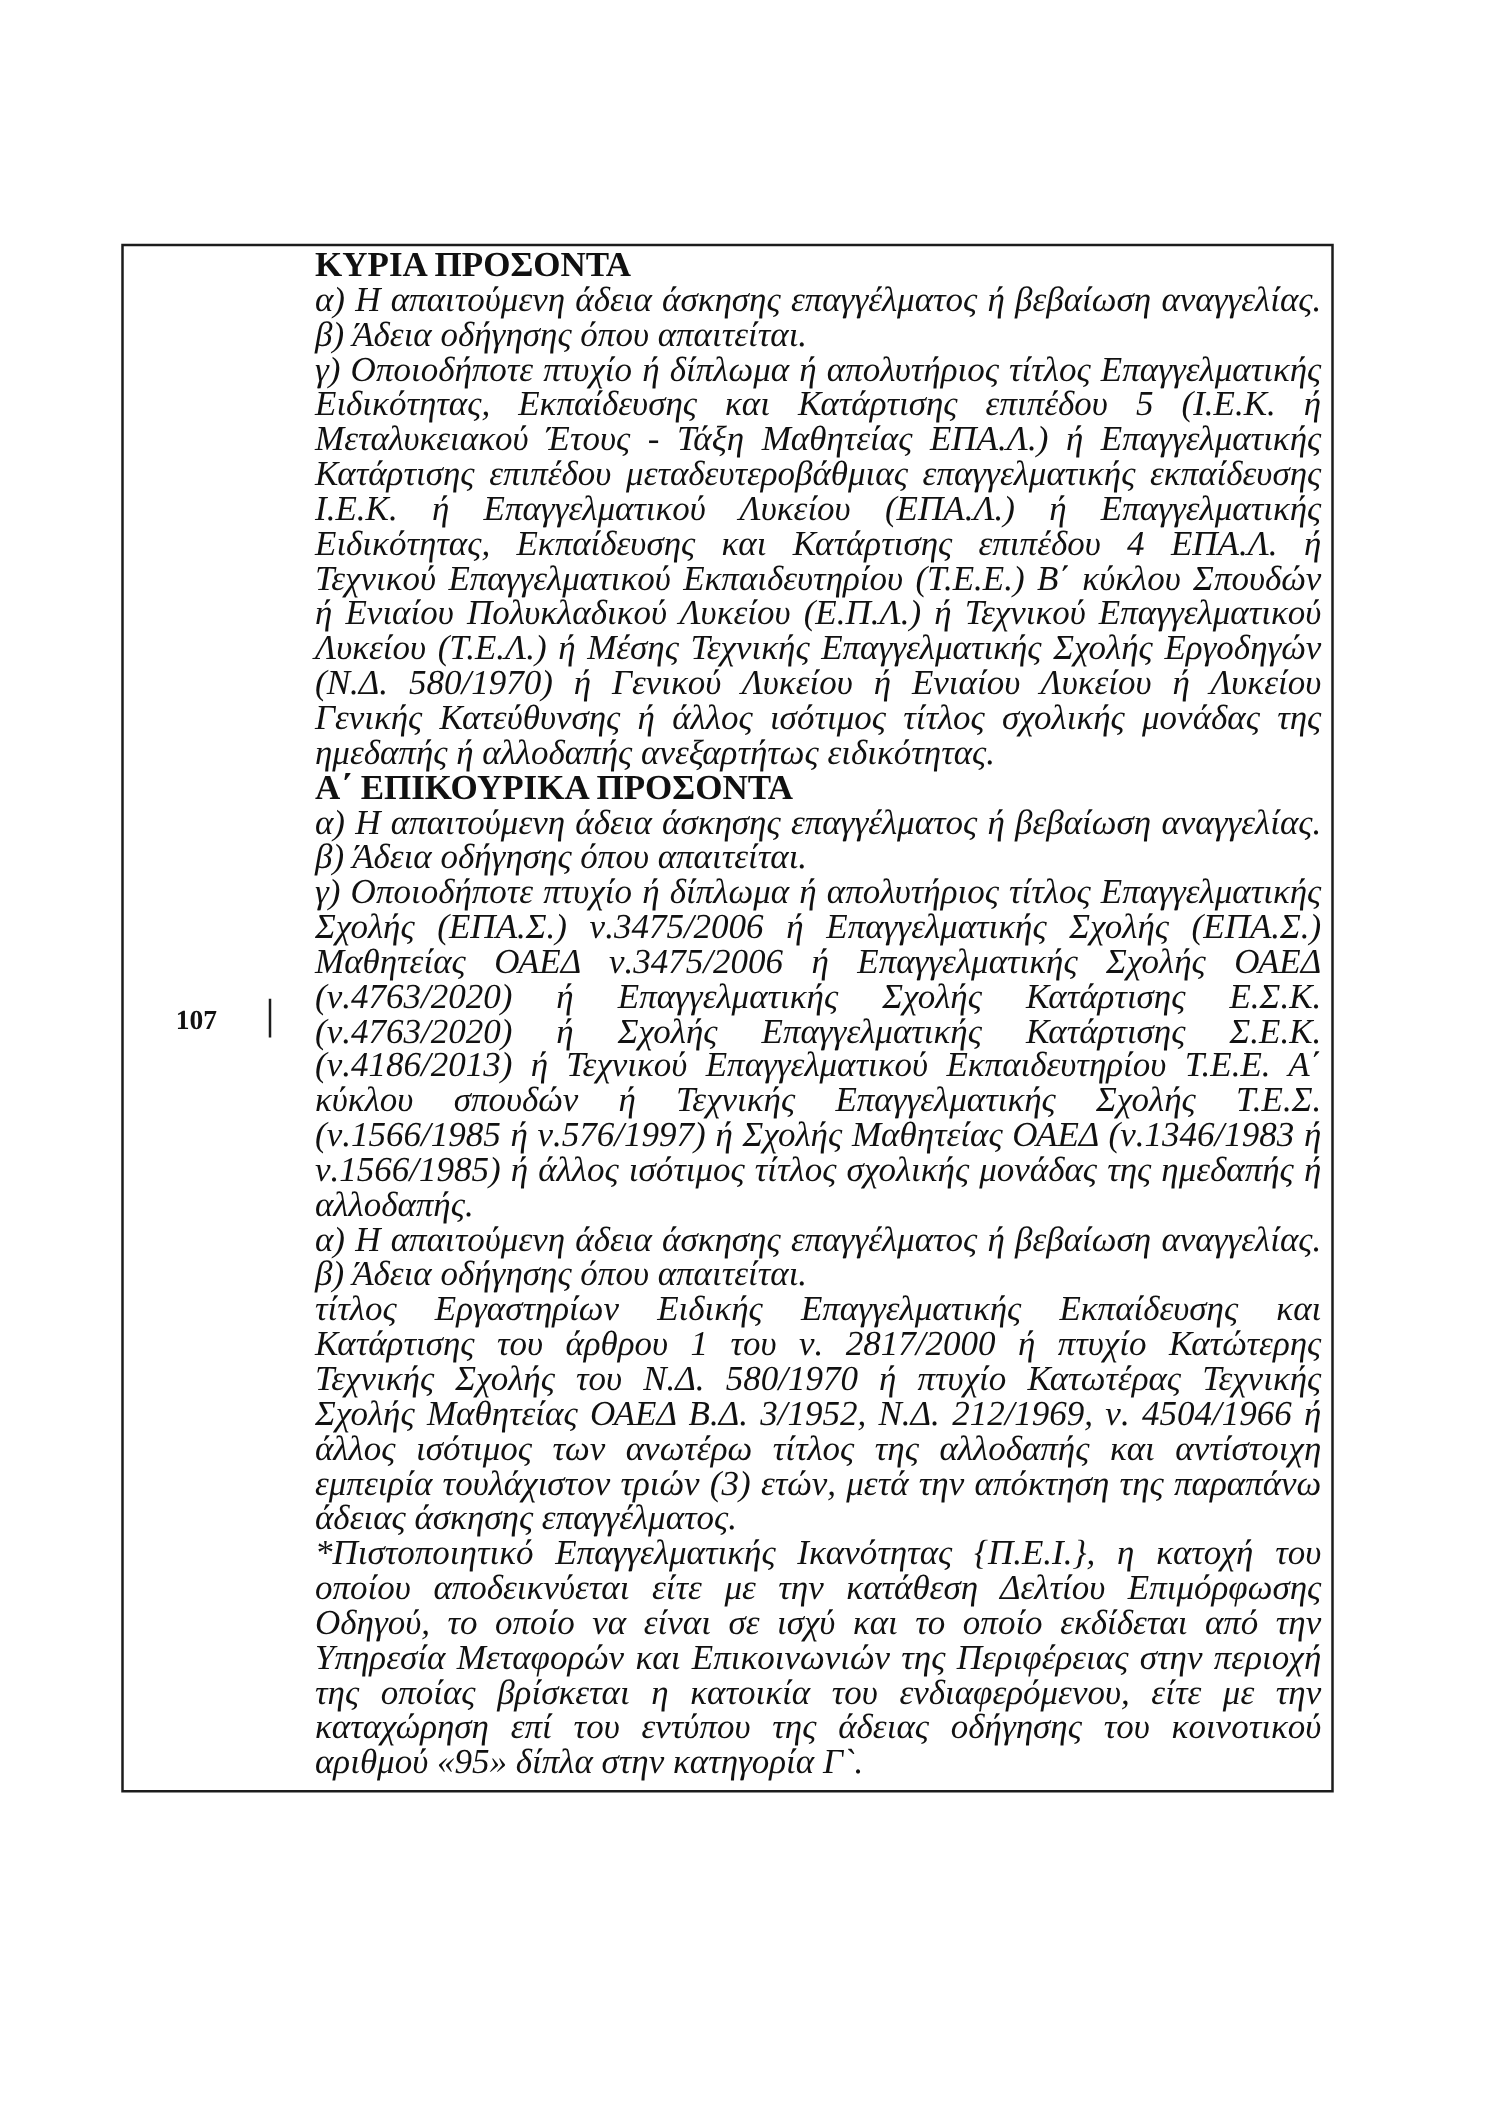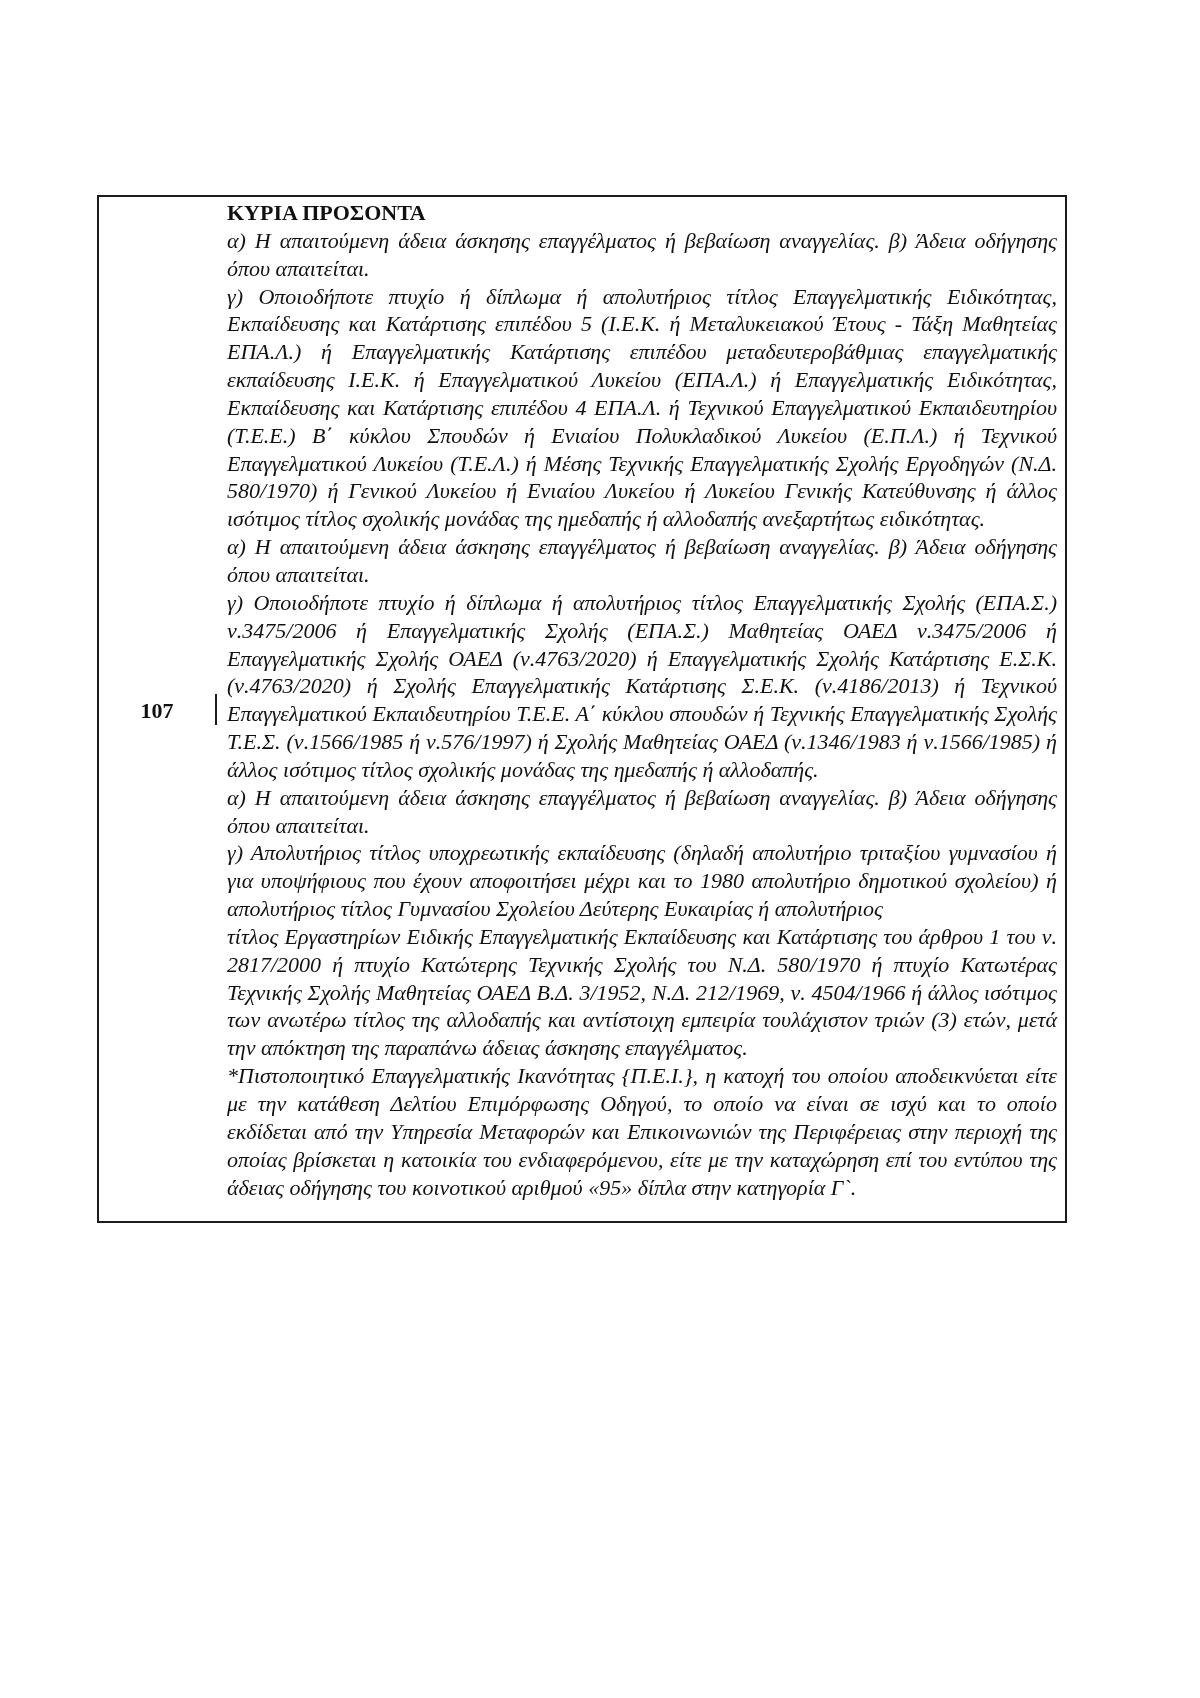--- a/index.html
+++ b/index.html
@@ -38,23 +38,24 @@
     flex: 0 0 118px;
     border-right: 2px solid #1c1c1c;
     text-align: center;
     padding-top: 3px;
     font-size: 22px;
     font-weight: bold;
     line-height: 28px;
   }
   .cell-body {
     flex: 1 1 auto;
-    padding: 2px 8px 20px 10px;
-    font-size: 22px;
+    padding: 2px 8px 8px 10px;
+    font-size: 28px;
     line-height: 27.85px;
+    margin-left: 25px;
   }
   .section-heading {
     font-weight: bold;
     text-align: left;
     margin: 0;
   }
   .para {
     margin: 0;
     text-align: justify;
     font-style: italic;
@@ -69,23 +70,23 @@
     <div class="cell cell-number">
       <span>107</span>
     </div>
 
     <div class="cell cell-body">
 
       <div class="section-heading">ΚΥΡΙΑ ΠΡΟΣΟΝΤΑ</div>
       <p class="para">α) Η απαιτούμενη άδεια άσκησης επαγγέλματος ή βεβαίωση αναγγελίας. β) Άδεια οδήγησης όπου απαιτείται.</p>
       <p class="para">γ) Οποιοδήποτε πτυχίο ή δίπλωμα ή απολυτήριος τίτλος Επαγγελματικής Ειδικότητας, Εκπαίδευσης και Κατάρτισης επιπέδου 5 (Ι.Ε.Κ. ή Μεταλυκειακού Έτους - Τάξη Μαθητείας ΕΠΑ.Λ.) ή Επαγγελματικής Κατάρτισης επιπέδου μεταδευτεροβάθμιας επαγγελματικής εκπαίδευσης Ι.Ε.Κ. ή Επαγγελματικού Λυκείου (ΕΠΑ.Λ.) ή Επαγγελματικής Ειδικότητας, Εκπαίδευσης και Κατάρτισης επιπέδου 4 ΕΠΑ.Λ. ή Τεχνικού Επαγγελματικού Εκπαιδευτηρίου (Τ.Ε.Ε.) Β΄ κύκλου Σπουδών ή Ενιαίου Πολυκλαδικού Λυκείου (Ε.Π.Λ.) ή Τεχνικού Επαγγελματικού Λυκείου (Τ.Ε.Λ.) ή Μέσης Τεχνικής Επαγγελματικής Σχολής Εργοδηγών (Ν.Δ. 580/1970) ή Γενικού Λυκείου ή Ενιαίου Λυκείου ή Λυκείου Γενικής Κατεύθυνσης ή άλλος ισότιμος τίτλος σχολικής μονάδας της ημεδαπής ή αλλοδαπής ανεξαρτήτως ειδικότητας.</p>
 
+      <div class="section-heading">Α΄ ΕΠΙΚΟΥΡΙΚΑ ΠΡΟΣΟΝΤΑ</div>
       <p class="para">α) Η απαιτούμενη άδεια άσκησης επαγγέλματος ή βεβαίωση αναγγελίας. β) Άδεια οδήγησης όπου απαιτείται.</p>
       <p class="para">γ) Οποιοδήποτε πτυχίο ή δίπλωμα ή απολυτήριος τίτλος Επαγγελματικής Σχολής (ΕΠΑ.Σ.) ν.3475/2006 ή Επαγγελματικής Σχολής (ΕΠΑ.Σ.) Μαθητείας ΟΑΕΔ ν.3475/2006 ή Επαγγελματικής Σχολής ΟΑΕΔ (ν.4763/2020) ή Επαγγελματικής Σχολής Κατάρτισης Ε.Σ.Κ. (ν.4763/2020) ή Σχολής Επαγγελματικής Κατάρτισης Σ.Ε.Κ. (ν.4186/2013) ή Τεχνικού Επαγγελματικού Εκπαιδευτηρίου Τ.Ε.Ε. Α΄ κύκλου σπουδών ή Τεχνικής Επαγγελματικής Σχολής Τ.Ε.Σ. (ν.1566/1985 ή ν.576/1997) ή Σχολής Μαθητείας ΟΑΕΔ (ν.1346/1983 ή ν.1566/1985) ή άλλος ισότιμος τίτλος σχολικής μονάδας της ημεδαπής ή αλλοδαπής.</p>
 
       <p class="para">α) Η απαιτούμενη άδεια άσκησης επαγγέλματος ή βεβαίωση αναγγελίας. β) Άδεια οδήγησης όπου απαιτείται.</p>
-      <p class="para">γ) Απολυτήριος τίτλος υποχρεωτικής εκπαίδευσης (δηλαδή απολυτήριο τριταξίου γυμνασίου ή για υποψήφιους που έχουν αποφοιτήσει μέχρι και το 1980 απολυτήριο δημοτικού σχολείου) ή απολυτήριος τίτλος Γυμνασίου Σχολείου Δεύτερης Ευκαιρίας ή απολυτήριος</p>
       <p class="para">τίτλος Εργαστηρίων Ειδικής Επαγγελματικής Εκπαίδευσης και Κατάρτισης του άρθρου 1 του ν. 2817/2000 ή πτυχίο Κατώτερης Τεχνικής Σχολής του Ν.Δ. 580/1970 ή πτυχίο Κατωτέρας Τεχνικής Σχολής Μαθητείας ΟΑΕΔ Β.Δ. 3/1952, Ν.Δ. 212/1969, ν. 4504/1966 ή άλλος ισότιμος των ανωτέρω τίτλος της αλλοδαπής και αντίστοιχη εμπειρία τουλάχιστον τριών (3) ετών, μετά την απόκτηση της παραπάνω άδειας άσκησης επαγγέλματος.</p>
       <p class="para">*Πιστοποιητικό Επαγγελματικής Ικανότητας {Π.Ε.Ι.}, η κατοχή του οποίου αποδεικνύεται είτε με την κατάθεση Δελτίου Επιμόρφωσης Οδηγού, το οποίο να είναι σε ισχύ και το οποίο εκδίδεται από την Υπηρεσία Μεταφορών και Επικοινωνιών της Περιφέρειας στην περιοχή της οποίας βρίσκεται η κατοικία του ενδιαφερόμενου, είτε με την καταχώρηση επί του εντύπου της άδειας οδήγησης του κοινοτικού αριθμού «95» δίπλα στην κατηγορία Γ`.</p>
 
     </div>
   </div>
 </div>
 
 </body></html>

